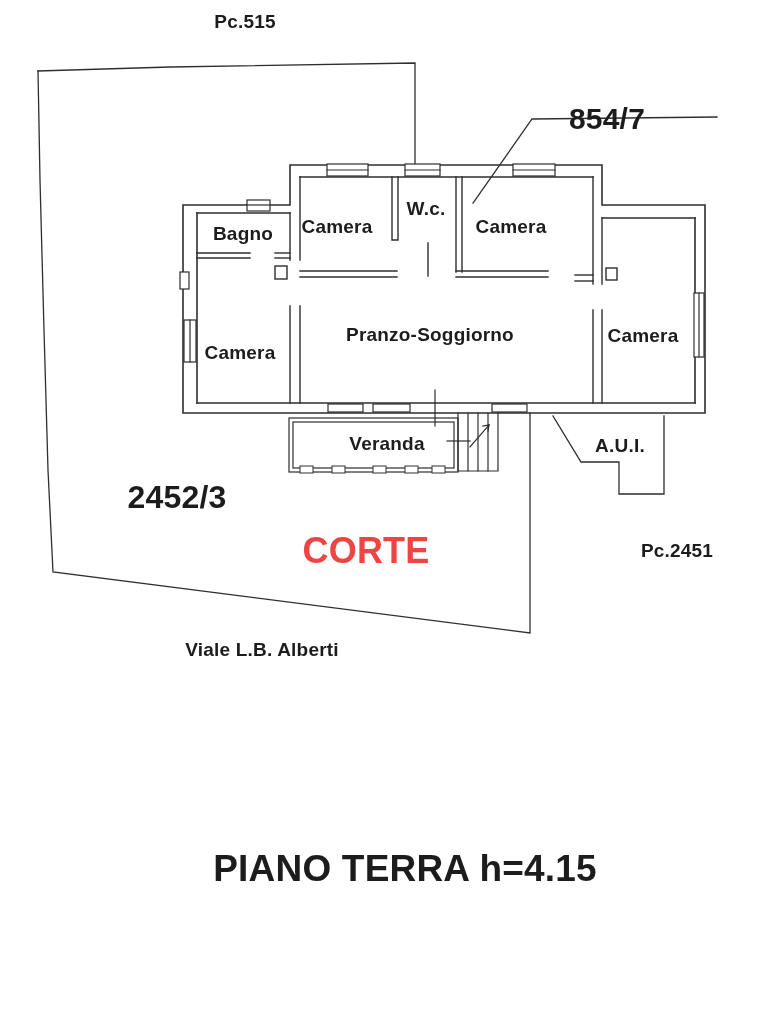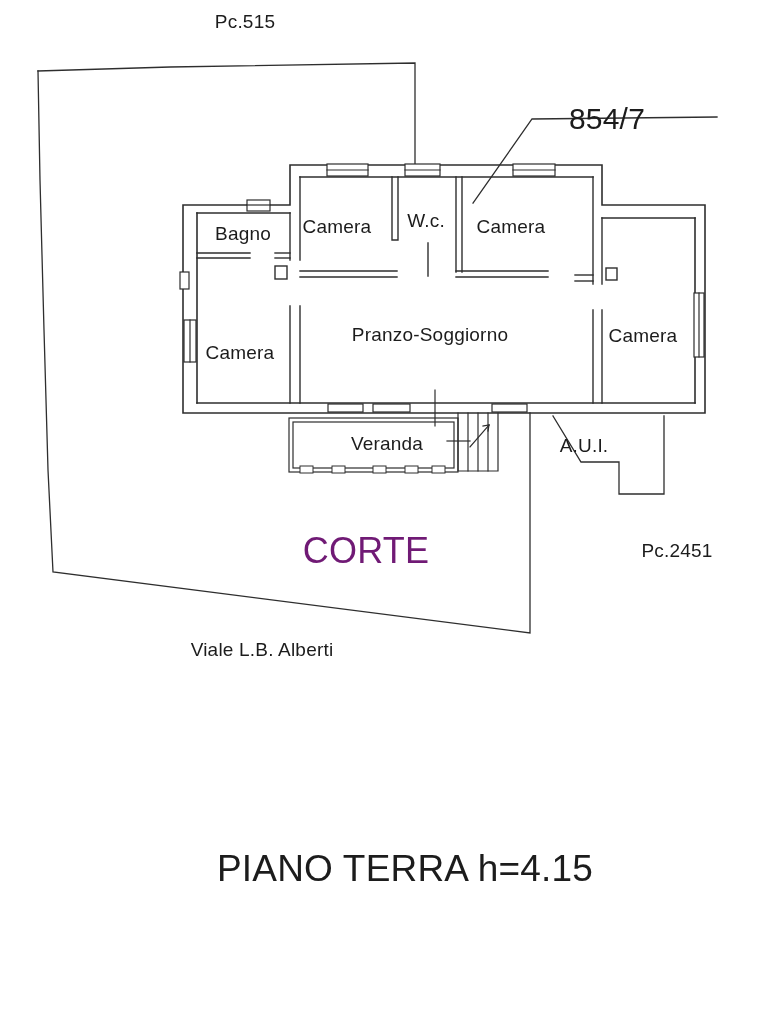--- a/index.html
+++ b/index.html
@@ -7,26 +7,27 @@
     width:768px;height:1024px;background:#ffffff;
     font-family:"Liberation Sans", sans-serif;
     position:relative;overflow:hidden;
   }
   .plan{position:absolute;left:0;top:0;width:768px;height:1024px;}
   svg.drawing{position:absolute;left:0;top:0;}
   .lbl{
     position:absolute;transform:translate(-50%,-50%);
     white-space:nowrap;color:#1c1c1c;line-height:1;
     letter-spacing:0.2px;
+    font-weight:bold;
   }
   .room{font-size:19px;}
   .small-lbl{font-size:19px;}
   .big-num{font-size:30px;}
   .huge-num{font-size:32px;}
-  .corte{font-size:36px;color:#701a75;}
+  .corte{font-size:36px;color:#ef4444;}
   .street{font-size:19px;}
   .title{font-size:37px;}
 </style>
 </head>
 <body>
 
 <div class="plan">
 
   <svg class="drawing" width="768" height="1024" viewBox="0 0 768 1024" fill="none" stroke="#2e2e2e" stroke-width="1.3" stroke-linecap="square">
 
@@ -137,34 +138,35 @@
   </svg>
 
   <div class="lbl small-lbl" style="left:245px;top:21px;">Pc.515</div>
 
   <div class="lbl big-num" style="left:607px;top:119px;">854/7</div>
 
   <div class="lbl room" style="left:243px;top:233px;">Bagno</div>
 
   <div class="lbl room" style="left:337px;top:226px;">Camera</div>
 
-  <div class="lbl room" style="left:426px;top:220px;">W.c.</div>
+  <div class="lbl room" style="left:426px;top:208px;">W.c.</div>
 
   <div class="lbl room" style="left:511px;top:226px;">Camera</div>
 
   <div class="lbl room" style="left:240px;top:352px;">Camera</div>
 
   <div class="lbl room" style="left:430px;top:334px;">Pranzo-Soggiorno</div>
 
   <div class="lbl room" style="left:643px;top:335px;">Camera</div>
 
   <div class="lbl room" style="left:387px;top:443px;">Veranda</div>
 
-  <div class="lbl room" style="left:584px;top:445px;">A.U.I.</div>
+  <div class="lbl room" style="left:620px;top:445px;">A.U.I.</div>
 
+  <div class="lbl huge-num" style="left:177px;top:497px;">2452/3</div>
 
   <div class="lbl corte" style="left:366px;top:551px;">CORTE</div>
 
   <div class="lbl small-lbl" style="left:677px;top:550px;">Pc.2451</div>
 
   <div class="lbl street" style="left:262px;top:649px;">Viale L.B. Alberti</div>
 
   <div class="lbl title" style="left:405px;top:868px;">PIANO TERRA h=4.15</div>
 </div>
 

